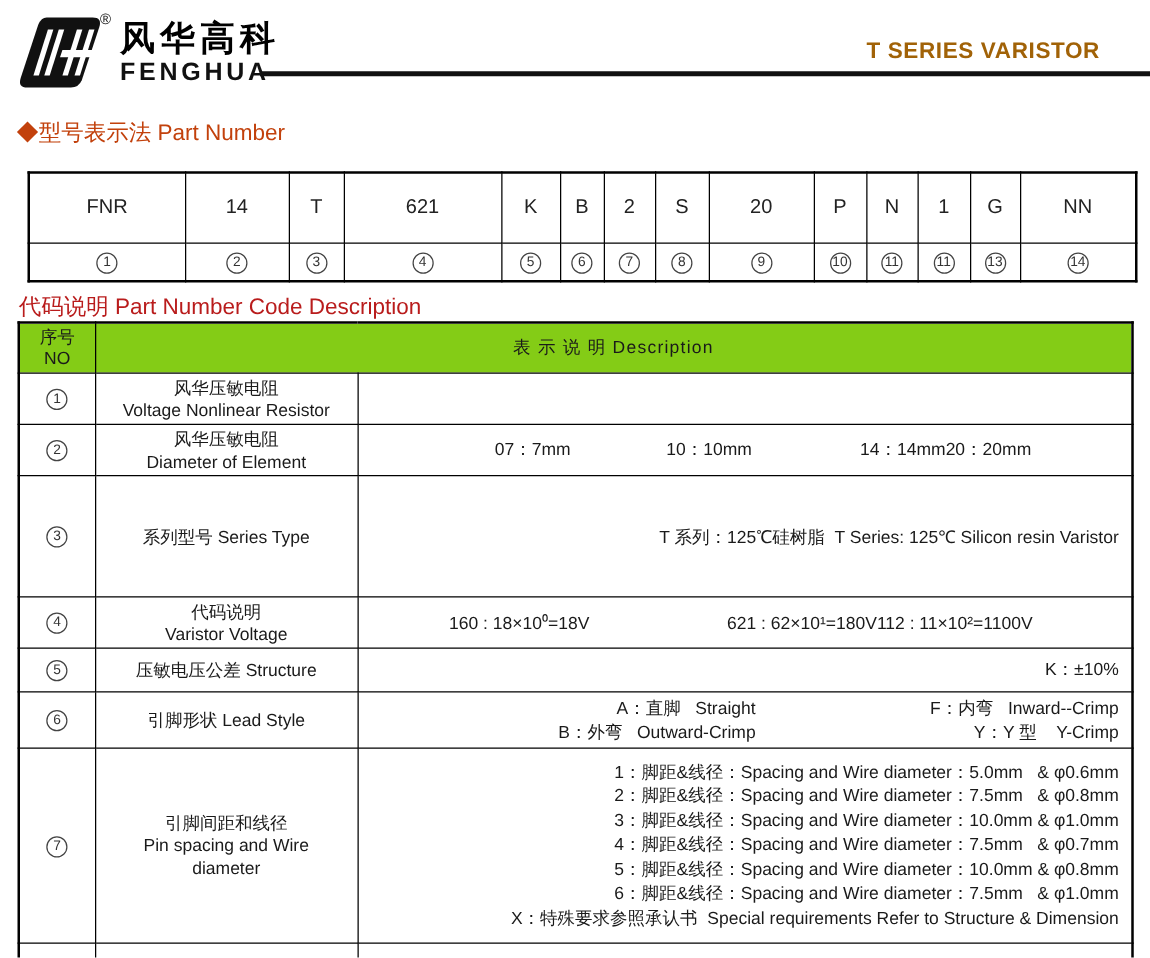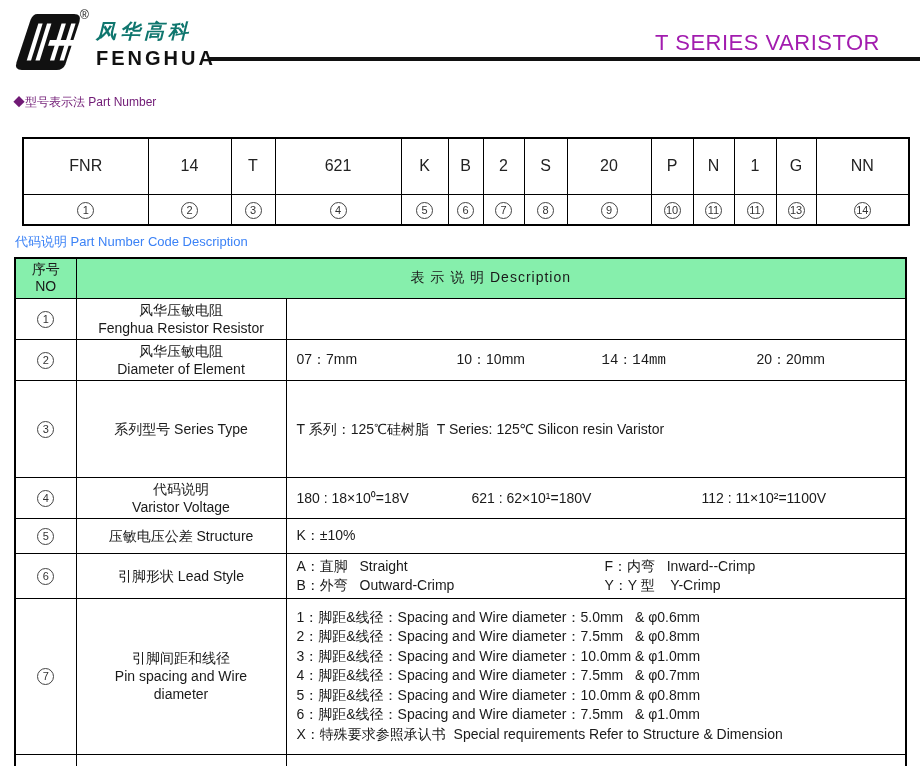--- a/index.html
+++ b/index.html
@@ -7,54 +7,54 @@
   body {
     width:920px; height:766px; overflow:hidden;
     font-family:"Liberation Sans", sans-serif; color:#1a1a1a;
   }
   .page { position:relative; width:920px; height:766px; background:#fff; }
 
   
   .logo-mark { position:absolute; left:12px; top:12px; }
   .reg-mark { position:absolute; left:80px; top:8px; font-size:12px; color:#111; }
   .brand { position:absolute; left:96px; top:16px; }
-  .brand-cn { font-size:20px; font-weight:bold; letter-spacing:4px; color:#0f766e; line-height:30px;font-style:italic; }
+  .brand-cn { font-size:28px; font-weight:bold; letter-spacing:4px; color:#000000; line-height:30px; }
   .brand-en { font-size:20px; font-weight:bold; letter-spacing:3px; color:#111; line-height:24px; }
-  .doc-title { position:absolute; top:30px; right:40px; font-size:22px; font-weight:normal; color:#a21caf; letter-spacing:0.5px; }
+  .doc-title { position:absolute; top:30px; right:40px; font-size:18px; font-weight:bold; color:#a16207; letter-spacing:0.5px; }
   .header-rule { position:absolute; left:208px; top:57px; width:712px; height:4px; background:#111; }
 
   
-  .sec-title { position:absolute; left:13px; top:94px; font-size:12px; color:#701a75; }
-  .subsec-title { position:absolute; left:15px; top:233px; font-size:13px; color:#3b82f6; }
+  .sec-title { position:absolute; left:13px; top:94px; font-size:18px; color:#c2410c; }
+  .subsec-title { position:absolute; left:15px; top:233px; font-size:18px; color:#b91c1c; }
 
   
   table { border-collapse:collapse; table-layout:fixed; }
   .pn-table { position:absolute; left:22px; top:137px; width:886px; border:2px solid #000; }
   .pn-table td { border:1px solid #000; text-align:center; vertical-align:middle; overflow:hidden; }
   .pn-table tr.codes td { height:56px; font-size:16px; color:#222; }
   .pn-table tr.nums td { height:31px; }
   .circ {
     display:inline-flex; align-items:center; justify-content:center;
     width:17px; height:17px; border:1px solid #444; border-radius:50%;
     font-size:11px; color:#333; line-height:1;
   }
 
   
   .desc-table { position:absolute; left:14px; top:257px; width:891px; border:2px solid #000; }
   .desc-table td { border:1px solid #000; font-size:14px; vertical-align:middle; overflow:hidden; }
-  .desc-table td.hdr { background:#86efac; text-align:center; }
+  .desc-table td.hdr { background:#84cc16; text-align:center; }
   .hdr-no { line-height:17px; font-size:14.5px; }
   .hdr-desc { font-size:15px; letter-spacing:1px; }
   .cell-no { text-align:center; }
   .cell-label { text-align:center; line-height:18px; padding:2px 4px; }
-  .cell-desc { padding:2px 10px; text-align:left; }
+  .cell-desc { padding:2px 10px; text-align:right; }
   .pre { white-space:pre-wrap; }
   .spread { display:flex; align-items:center; }
   .spread span { white-space:pre-wrap; }
-  .r2 span:nth-child(1){ width:160px; } .r2 span:nth-child(2){ width:145px; } .r2 span:nth-child(3){ width:155px;font-family:Liberation Mono, monospace; }
+  .r2 span:nth-child(1){ width:160px; } .r2 span:nth-child(2){ width:145px; } .r2 span:nth-child(3){ width:155px; }
   .r4 span:nth-child(1){ width:175px; } .r4 span:nth-child(2){ width:230px; }
   .lead-grid { display:grid; grid-template-columns:308px auto; line-height:19px; }
   .pin-lines div { line-height:19.5px; white-space:pre-wrap; }
 </style>
 </head>
 <body>
 
 <div class="page">
 
   <div class="logo-mark">
@@ -145,21 +145,21 @@
         <div>序号</div>
         <div>NO</div>
       </td>
       <td class="hdr hdr-desc" colspan="2">表 示 说 明 Description</td>
     </tr>
 
     <tr style="height:40px">
       <td class="cell-no"><span class="circ">1</span></td>
       <td class="cell-label">
         <div>风华压敏电阻</div>
-        <div>Fenghua Resistor Resistor</div>
+        <div>Voltage Nonlinear Resistor</div>
       </td>
       <td class="cell-desc"></td>
     </tr>
 
     <tr style="height:38px">
       <td class="cell-no"><span class="circ">2</span></td>
       <td class="cell-label">
         <div>风华压敏电阻</div>
         <div>Diameter of Element</div>
       </td>
@@ -182,21 +182,21 @@
     </tr>
 
     <tr style="height:41px">
       <td class="cell-no"><span class="circ">4</span></td>
       <td class="cell-label">
         <div>代码说明</div>
         <div>Varistor Voltage</div>
       </td>
       <td class="cell-desc">
         <div class="spread r4">
-          <span>180 : 18×10⁰=18V</span>
+          <span>160 : 18×10⁰=18V</span>
           <span>621 : 62×10¹=180V</span>
           <span>112 : 11×10²=1100V</span>
         </div>
       </td>
     </tr>
 
     <tr style="height:35px">
       <td class="cell-no"><span class="circ">5</span></td>
       <td class="cell-label">
         <div>压敏电压公差 Structure</div>

